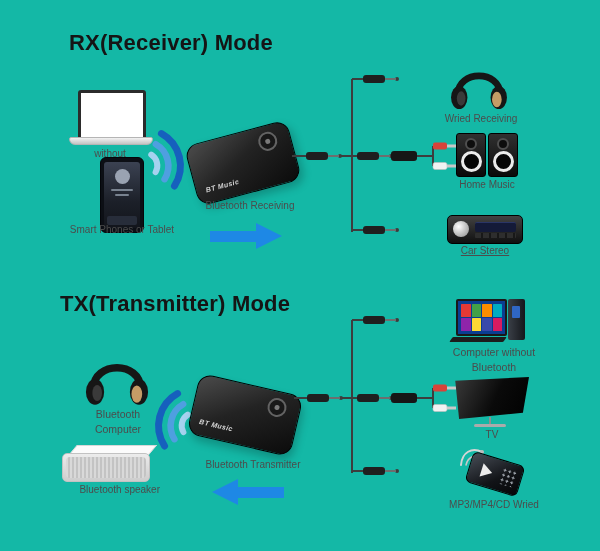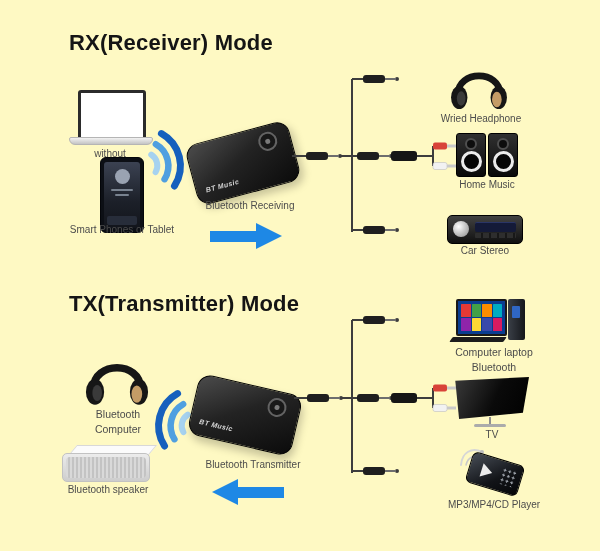--- a/index.html
+++ b/index.html
@@ -1,16 +1,16 @@
 <!DOCTYPE html>
 <html><head>
 <meta charset="utf-8">
 <style>
   html,body{margin:0;padding:0;background:#fff;}
-  .canvas{position:relative;width:600px;height:551px;background:#fef9c3;
+  .canvas{position:relative;width:600px;height:551px;background:#14b8a6;
           font-family:"Liberation Sans",sans-serif;overflow:hidden;}
   .title{position:absolute;font-size:22px;font-weight:700;color:#151515;letter-spacing:.2px;}
   .lbl{position:absolute;font-size:10px;color:#4c4c4c;text-align:center;line-height:1.45;}
   .lbl2{font-size:10.5px;}
   
   .hline{position:absolute;height:2px;background:#3d3d3d;}
   .vline{position:absolute;width:2px;background:#3d3d3d;}
   .jack{position:absolute;width:22px;height:8px;background:#1f1f1f;border-radius:3px;}
   .jack::after{content:"";position:absolute;left:100%;top:3px;width:11px;height:2px;background:#6e6e6e;}
   .jack::before{content:"";position:absolute;left:calc(100% + 10px);top:2px;width:4px;height:4px;background:#3d3d3d;border-radius:50%;}
@@ -161,61 +161,61 @@
       <div class="jack" style="left:363px;top:226px;"></div>
     </div>
 
     <svg style="position:absolute;left:448px;top:58px;" width="62" height="54" viewBox="0 0 64 56">
       <path d="M10 38 C10 12, 54 12, 54 38" stroke="#161616" stroke-width="7" fill="none" stroke-linecap="round"></path>
       <ellipse cx="11.5" cy="41" rx="8.5" ry="12" fill="#161616"></ellipse>
       <ellipse cx="13.5" cy="42" rx="4.5" ry="7.5" fill="#3a3a3a"></ellipse>
       <ellipse cx="52.5" cy="41" rx="8.5" ry="12" fill="#161616"></ellipse>
       <ellipse cx="50.5" cy="43" rx="5" ry="8" fill="#c49c66"></ellipse>
     </svg>
-    <div class="lbl" style="left:431px;top:112px;width:100px;">Wried Headphone</div>
+    <div class="lbl" style="left:431px;top:112px;width:100px;">Wried Receiving</div>
 
     <div>
       <div class="spk" style="left:456px;top:133px;">
         <div class="tweet"></div>
         <div class="woof"></div>
       </div>
       <div class="spk" style="left:488px;top:133px;">
         <div class="tweet"></div>
         <div class="woof"></div>
       </div>
     </div>
     <div class="lbl" style="left:445px;top:178px;width:84px;">Home Music</div>
 
     <div class="car">
       <div class="knob"></div>
       <div class="car-disp"></div>
       <div class="car-btns"></div>
     </div>
-    <div class="lbl" style="left:447px;top:244px;width:76px;">Car Stereo</div>
+    <div class="lbl" style="left:447px;top:244px;width:76px;text-decoration:underline;">Car Stereo</div>
   </div>
 
   <div>
-    <div class="title" style="left:69px;top:291px;">TX(Transmitter) Mode</div>
+    <div class="title" style="left:60px;top:291px;">TX(Transmitter) Mode</div>
 
     <svg style="position:absolute;left:82px;top:348px;" width="70" height="60" viewBox="0 0 64 56">
       <path d="M10 38 C10 12, 54 12, 54 38" stroke="#161616" stroke-width="7" fill="none" stroke-linecap="round"></path>
       <ellipse cx="11.5" cy="41" rx="8.5" ry="12" fill="#161616"></ellipse>
       <ellipse cx="13.5" cy="42" rx="4.5" ry="7.5" fill="#3a3a3a"></ellipse>
       <ellipse cx="52.5" cy="41" rx="8.5" ry="12" fill="#161616"></ellipse>
       <ellipse cx="50.5" cy="43" rx="5" ry="8" fill="#c49c66"></ellipse>
     </svg>
     <div class="lbl lbl2" style="left:82px;top:407px;width:72px;">Bluetooth Computer</div>
 
     <div>
       <div class="bsp-top"></div>
       <div class="bsp-front">
         <div class="bsp-grille"></div>
       </div>
     </div>
-    <div class="lbl" style="left:56px;top:483px;width:104px;">Bluetooth speaker</div>
+    <div class="lbl" style="left:56px;top:483px;width:104px;text-align:right;">Bluetooth speaker</div>
 
     <svg style="position:absolute;left:148px;top:388px;transform:scaleX(-1);" width="48" height="64" viewBox="0 0 48 64">
       <g transform="rotate(-14 24 32)" fill="none" stroke-linecap="round">
         <path d="M10 23 A13 13 0 0 1 10 41" stroke="#a6d2ef" stroke-width="6"></path>
         <path d="M17 14 A25 25 0 0 1 17 50" stroke="#4f9fe0" stroke-width="6.5"></path>
         <path d="M25 5 A37 37 0 0 1 25 59" stroke="#1660bd" stroke-width="7"></path>
       </g>
     </svg>
 
     <div class="device-wrap" style="left:190px;top:376px;">
@@ -261,37 +261,37 @@
             <div class="tile t6"></div>
           <div class="tile t7"></div>
             <div class="tile t8"></div>
         </div>
       </div>
       <div class="kb"></div>
       <div class="tower">
         <div class="tower-acc"></div>
       </div>
     </div>
-    <div class="lbl lbl2" style="left:446px;top:345px;width:96px;">Computer laptop Bluetooth</div>
+    <div class="lbl lbl2" style="left:446px;top:345px;width:96px;">Computer without Bluetooth</div>
 
     <div>
       <div class="tv-screen"></div>
       <div class="tv-neck"></div>
       <div class="tv-base"></div>
     </div>
     <div class="lbl" style="left:462px;top:428px;width:60px;">TV</div>
 
     <div>
       <svg style="position:absolute;left:458px;top:444px;" width="34" height="24" viewBox="0 0 34 24">
         <path d="M3 21 C4 8, 14 3, 24 8" stroke="#d6d6d6" stroke-width="2" fill="none" stroke-linecap="round"></path>
         <circle cx="24" cy="8" r="2" fill="#bdbdbd"></circle>
         <path d="M8 21 C10 12, 18 10, 26 13" stroke="#c9c9c9" stroke-width="1.5" fill="none" stroke-linecap="round"></path>
         <circle cx="26" cy="13" r="1.8" fill="#bdbdbd"></circle>
       </svg>
       <div class="mp3-body">
         <div class="mp3-play"></div>
         <div class="mp3-pad"></div>
       </div>
     </div>
-    <div class="lbl" style="left:437px;top:498px;width:114px;">MP3/MP4/CD Player</div>
+    <div class="lbl" style="left:437px;top:498px;width:114px;">MP3/MP4/CD Wried</div>
   </div>
 
 </div>
 
 </body></html>

